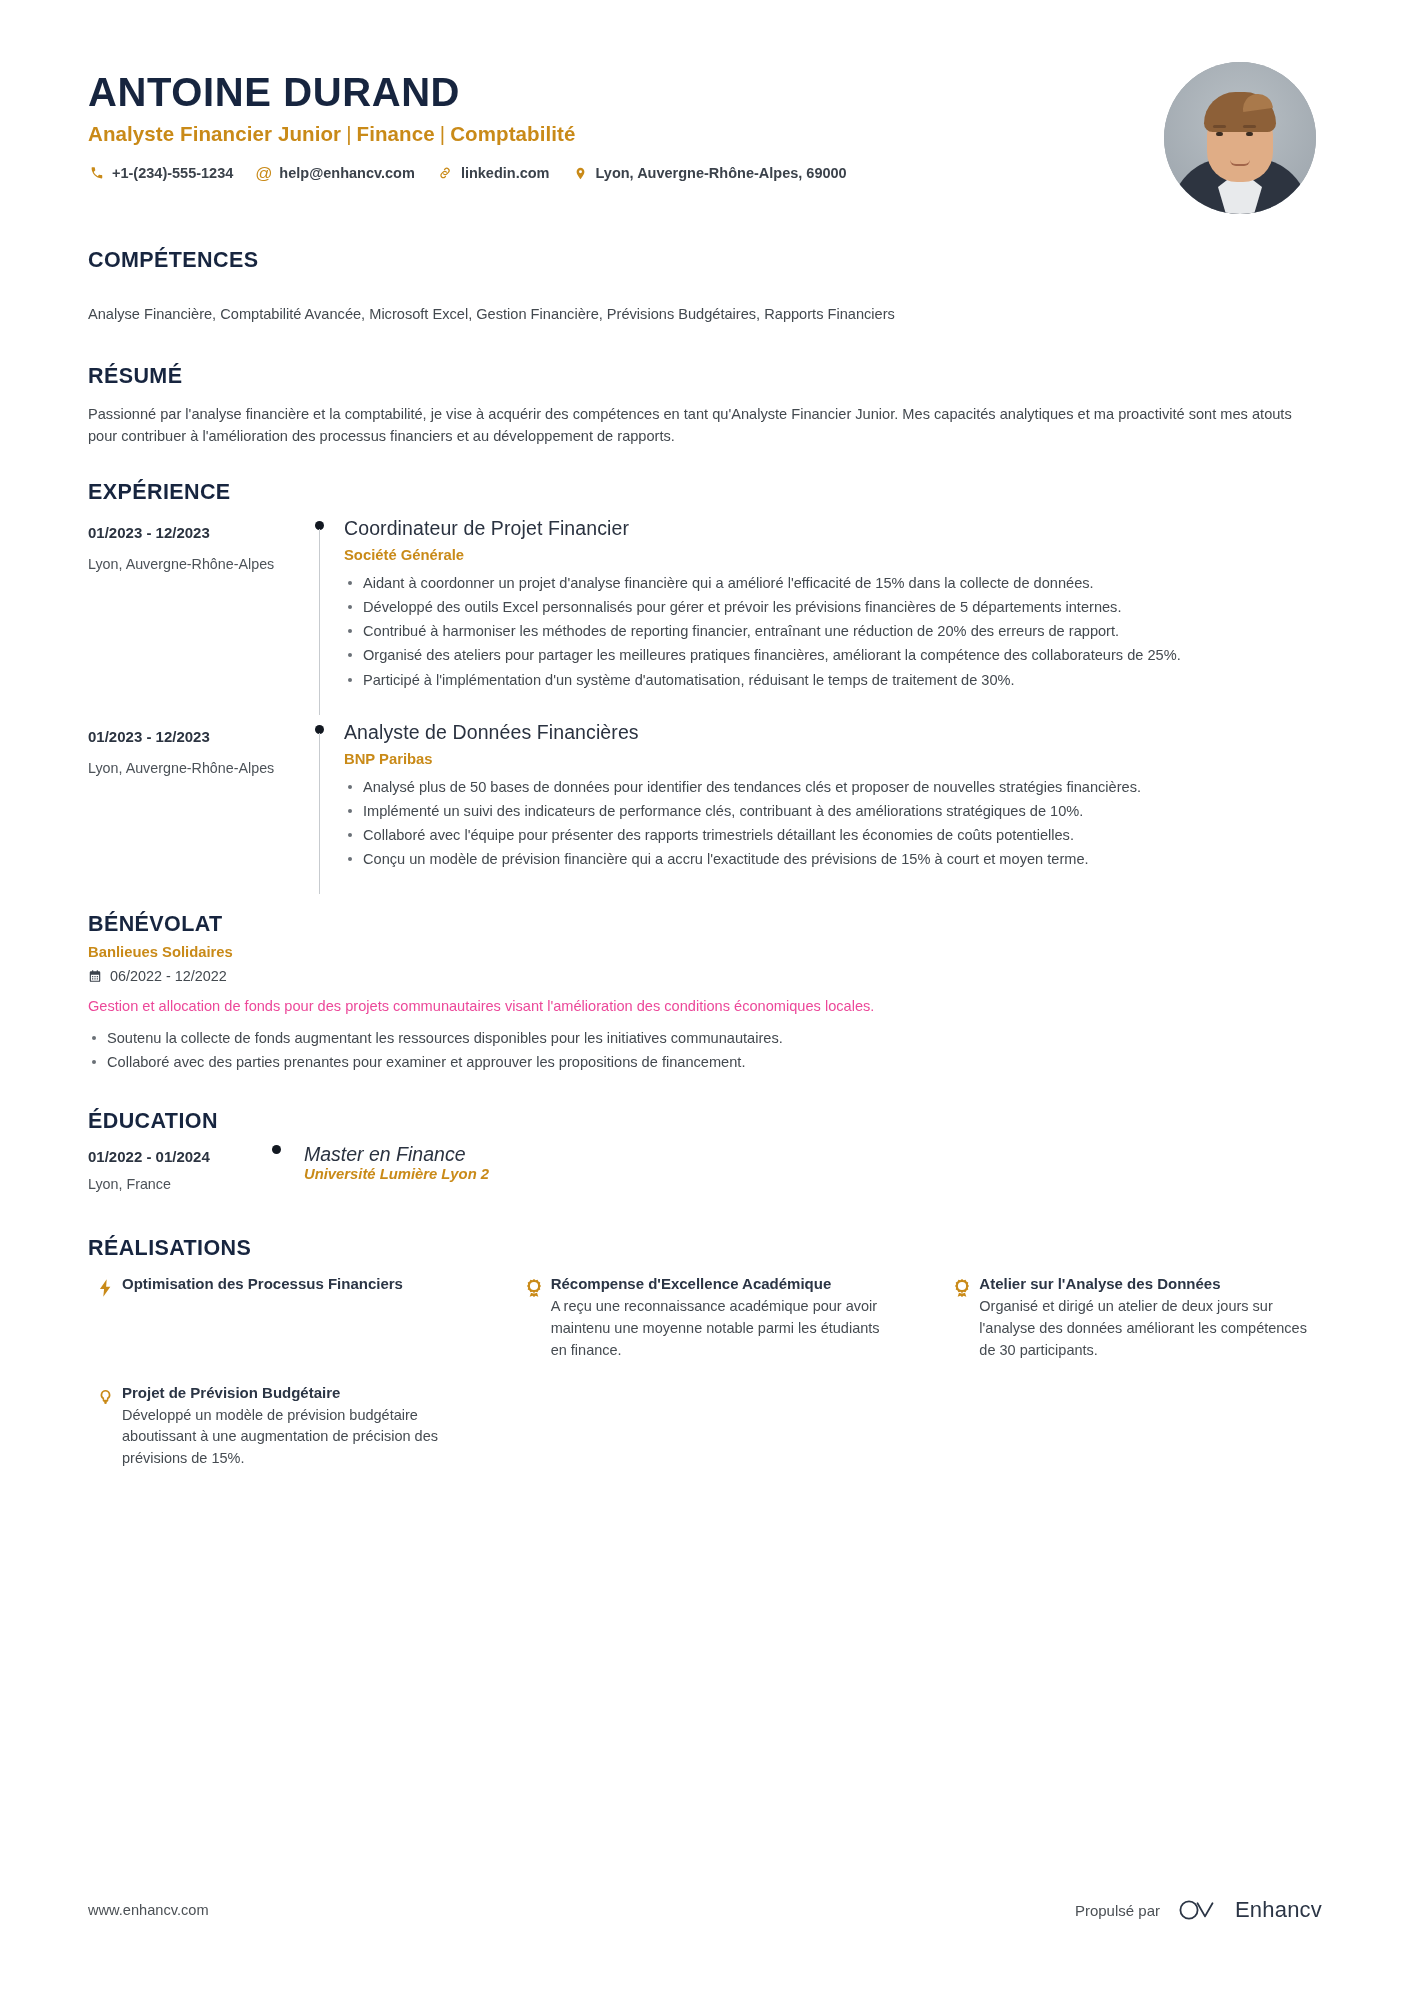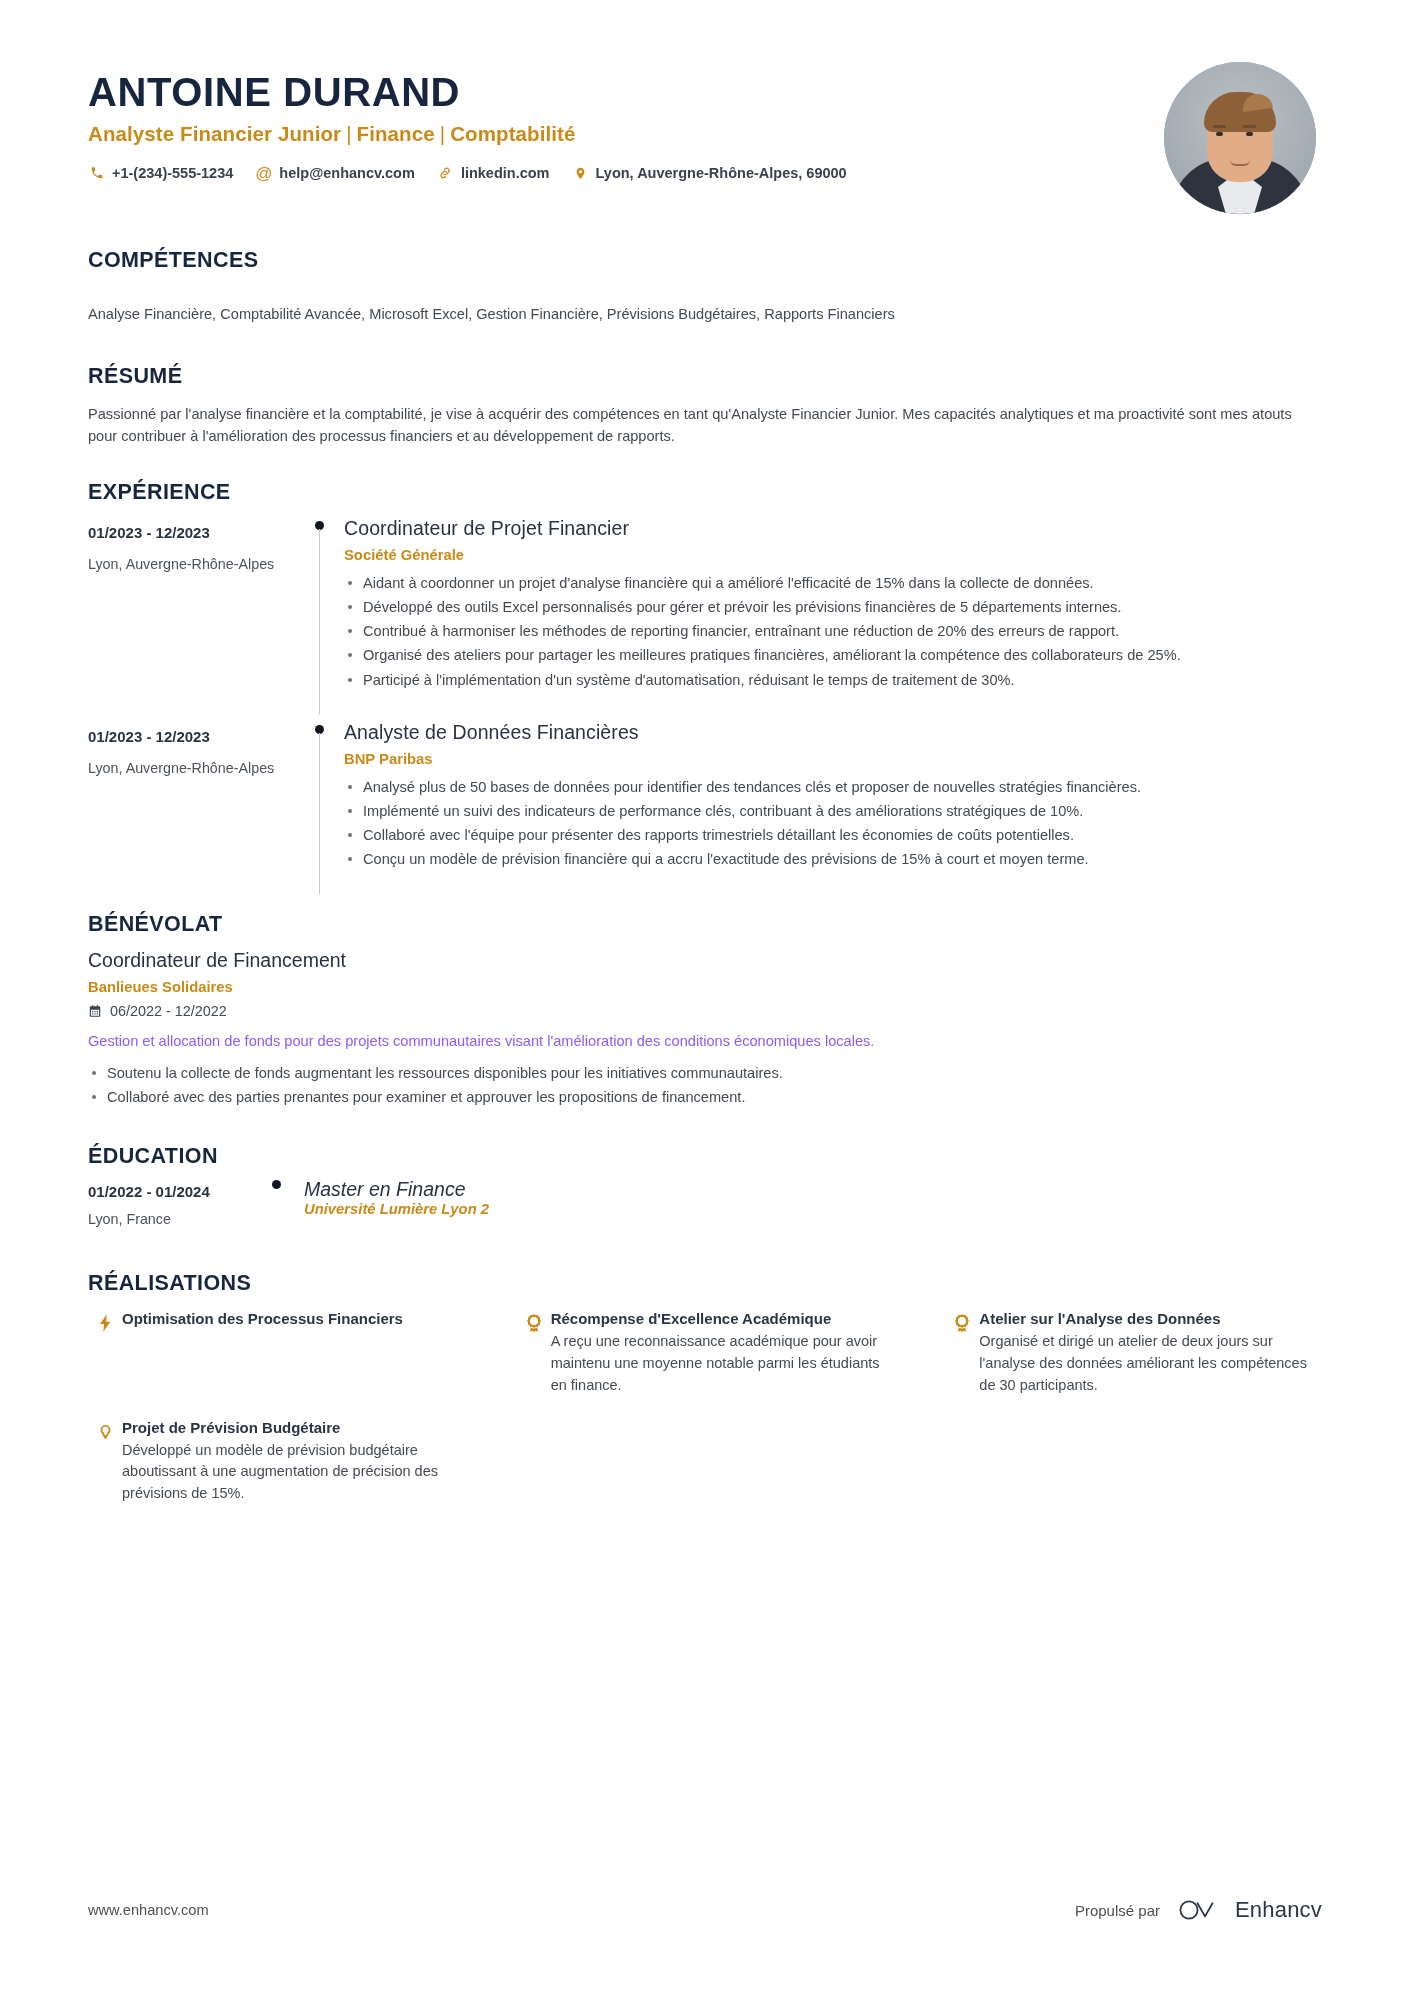--- a/index.html
+++ b/index.html
@@ -159,21 +159,21 @@
     position: absolute; left: 4px; top: 9px;
     width: 4px; height: 4px; border-radius: 50%;
     background: #6a7076;
   }
 
   
   .vol-role { font-size: 19.5px; color: #2a3240; margin-top: 12px; }
   .vol-org  { font-size: 14.8px; font-weight: bold; color: #c98a18; margin-top: 7px; }
   .vol-date { display:flex; align-items:center; font-size: 14.4px; color: #43494f; margin-top: 8px; }
   .vol-date .cal { width:15px; height:15px; margin-right:7px; color:#3b424b; display:inline-flex; }
-  .vol-desc { font-size: 14.6px; line-height: 1.55; color:#8b5cf6; margin-top: 11px; }
+  .vol-desc { font-size: 14.6px; line-height: 1.55; color:#ec4899; margin-top: 11px; }
   .vol-list { margin-top: 6px; }
 
   
   .edu-entry { display:flex; }
   .edu-left { width: 168px; flex:0 0 168px; padding-top: 10px; }
   .edu-date { font-size: 15px; font-weight:bold; color:#2b3340; }
   .edu-loc  { font-size: 14.3px; color:#4c5258; margin-top: 11px; }
   .edu-rail { width: 48px; flex:0 0 48px; position:relative; }
   .edu-rail .dot { position:absolute; left: 16px; top: 7px; width:9px; height:9px; border-radius:50%; background:#121821; }
   .edu-body { padding-top: 5px; font-style: italic; }
@@ -332,21 +332,20 @@
           <li>Implémenté un suivi des indicateurs de performance clés, contribuant à des améliorations stratégiques de 10%.</li>
           <li>Collaboré avec l'équipe pour présenter des rapports trimestriels détaillant les économies de coûts potentielles.</li>
           <li>Conçu un modèle de prévision financière qui a accru l'exactitude des prévisions de 15% à court et moyen terme.</li>
         </ul>
       </div>
     </div>
   </div>
 
   <div class="section" style="margin-top:18px;">
     <div class="sec-title">BÉNÉVOLAT</div>
-    <div class="vol-role">Coordinateur de Financement</div>
     <div class="vol-org">Banlieues Solidaires</div>
     <div class="vol-date">
       <span class="cal">
         <svg width="14" height="14" viewBox="0 0 24 24" fill="currentColor">
             <path d="M7 2v2H5a2 2 0 0 0-2 2v14a2 2 0 0 0 2 2h14a2 2 0 0 0 2-2V6a2 2 0 0 0-2-2h-2V2h-2v2H9V2H7zm12 8v10H5V10h14zM7 12v2h2v-2H7zm4 0v2h2v-2h-2zm4 0v2h2v-2h-2zM7 16v2h2v-2H7zm4 0v2h2v-2h-2zm4 0v2h2v-2h-2z"></path>
           </svg>
       </span>
       <span>06/2022 - 12/2022</span>
     </div>
     <div class="vol-desc">Gestion et allocation de fonds pour des projets communautaires visant l'amélioration des conditions économiques locales.</div>

